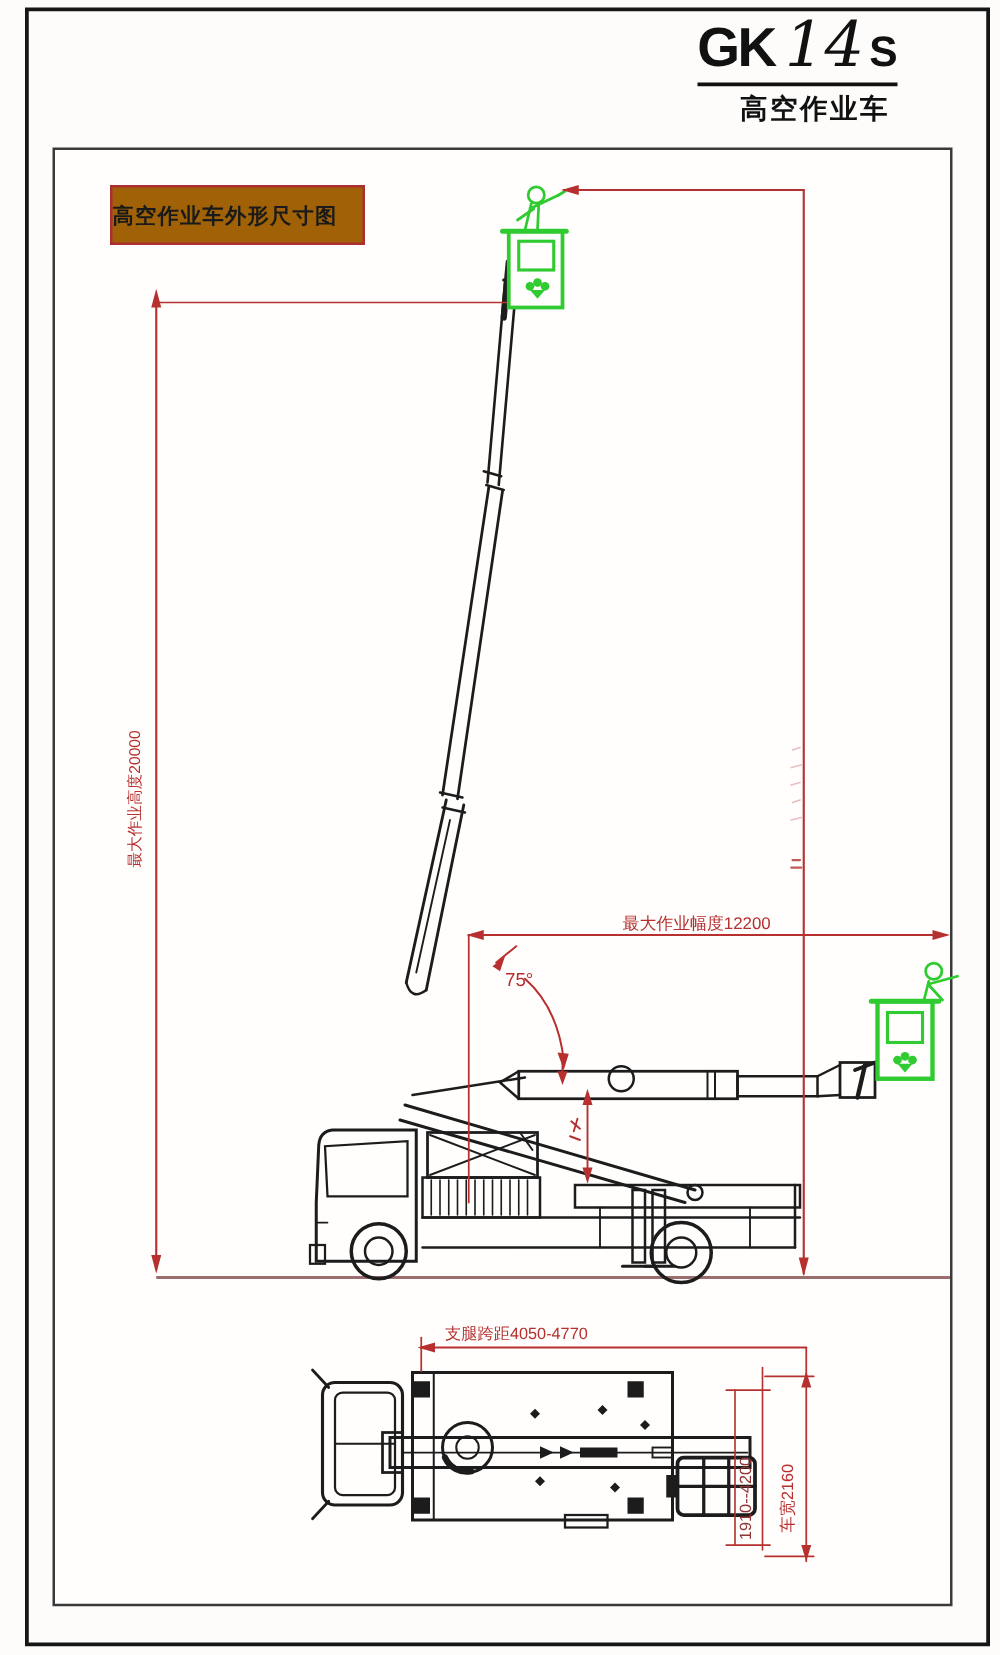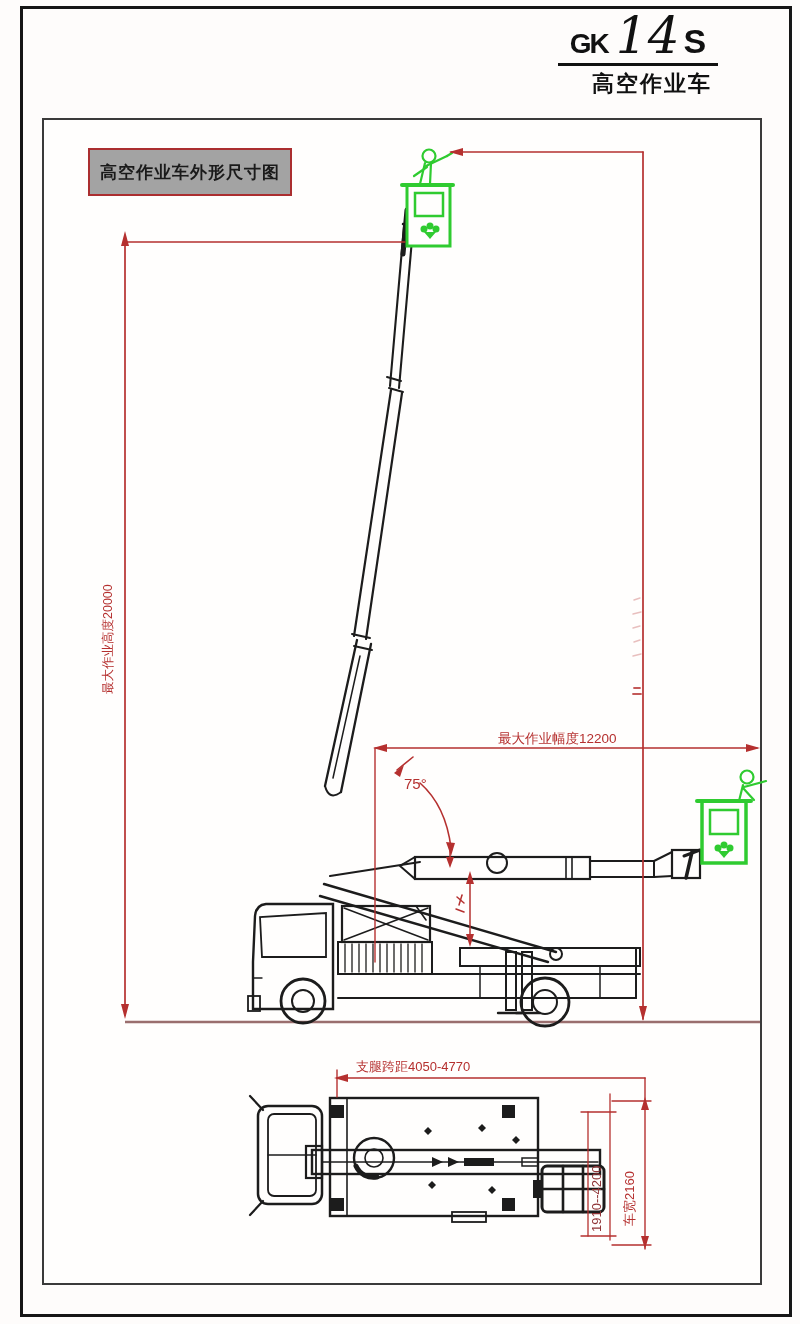--- a/index.html
+++ b/index.html
@@ -5,30 +5,30 @@
   html,body{margin:0;padding:0;background:#ffffff;}
   .page{position:relative;width:800px;height:1324px;background:#fefcfb;overflow:hidden;
         font-family:"Liberation Sans",sans-serif;}
   .outer-border{position:absolute;left:20px;top:6px;width:766px;height:1305px;
         border:3.5px solid #161616;}
   .inner-frame{position:absolute;left:42px;top:118px;width:716px;height:1163px;
         border:2.5px solid #3a3a3a;background:#fffefd;}
   .title-block{position:absolute;left:558px;top:14px;width:160px;text-align:center;}
   .model-line{display:flex;align-items:baseline;justify-content:center;
         border-bottom:3px solid #111;padding:0 2px 2px 2px;color:#111;}
-  .model-prefix{font-size:28px;font-weight:bold;letter-spacing:-2px;
+  .model-prefix{font-size:44px;font-weight:bold;letter-spacing:-2px;
         font-family:"Liberation Sans",sans-serif;}
   .model-digits{font-size:50px;font-style:italic;font-family:"DejaVu Serif",serif;
         margin:0 4px 0 8px;line-height:0.9;}
   .model-suffix{font-size:34px;font-weight:bold;}
   .subtitle{font-size:22px;font-weight:bold;color:#111;letter-spacing:2px;
         margin-top:3px;padding-left:28px;white-space:nowrap;}
   .label-box{position:absolute;left:88px;top:148px;width:200px;height:44px;
-        border:2.5px solid #ab2e30;display:flex;align-items:center;justify-content:center;
-        background:#a3a3a3;}
+        border:2.5px solid #ab2e30;display:flex;align-items:center;justify-content:flex-start;
+        background:#a16207;}
   .label-box span{font-size:17px;font-weight:bold;color:#1a1a1a;letter-spacing:1px;
         white-space:nowrap;}
   svg{position:absolute;left:0;top:0;}
   svg text{font-family:"Liberation Sans",sans-serif;}
 </style>
 </head>
 <body>
 
 <div class="page">
 

